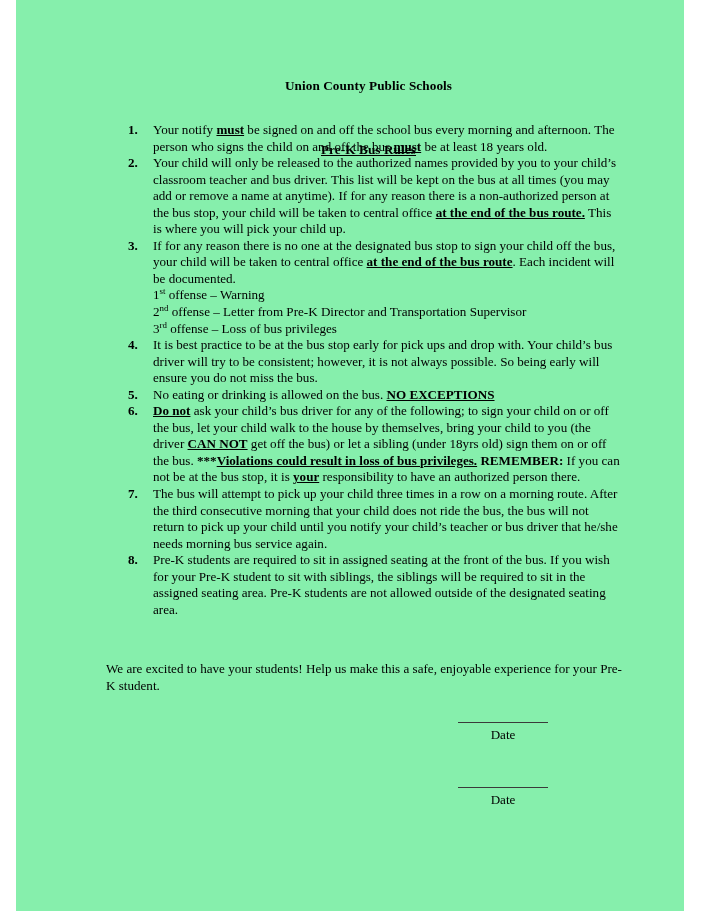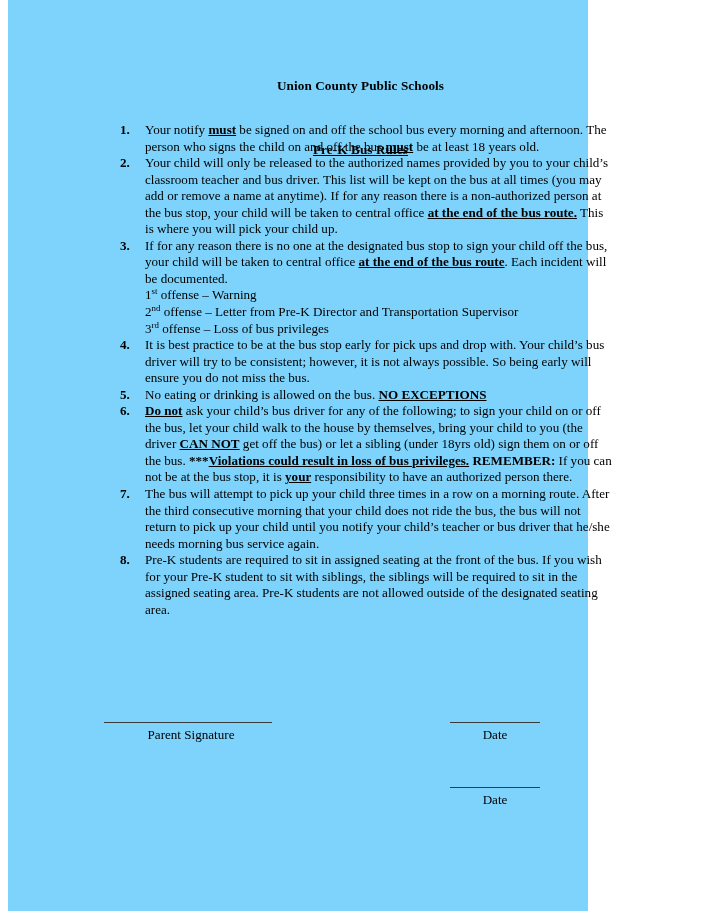--- a/index.html
+++ b/index.html
@@ -11,24 +11,24 @@
     width: 705px;
     height: 911px;
     position: relative;
     font-family: "Liberation Serif", "DejaVu Serif", serif;
     color: #000000;
     overflow: hidden;
   }
 
   .page {
     position: absolute;
-    left: 8px; top: 0;
-    width: 580px;
+    left: 16px; top: 0;
+    width: 668px;
     height: 911px;
-    background: #7dd3fc;
+    background: #86efac;
   }
 
   
   .title-block {
     position: absolute;
     left: 0;
     top: 78px;
     width: 705px;
     text-align: center;
     line-height: 15.5px;
@@ -166,26 +166,23 @@
       <div class="rule">
         <span class="rule-num">7.</span>
         <span class="rule-body"><span>The bus will attempt to pick up your child three times in a row on a morning route. After the third consecutive morning that your child does not ride the bus, the bus will not return to pick up your child until you notify your child’s teacher or bus driver that he/she needs morning bus service again.</span></span>
       </div>
       <div class="rule">
         <span class="rule-num">8.</span>
         <span class="rule-body"><span>Pre-K students are required to sit in assigned seating at the front of the bus.  If you wish for your Pre-K student to sit with siblings, the siblings will be required to sit in the assigned seating area.  Pre-K students are not allowed outside of the designated seating area.</span></span>
       </div>
     </div>
 
+  <div class="closing">We are excited to have your students!  Help us make this a safe, enjoyable experience for your Pre-K student.</div>
 
   <div class="sig-row row1">
-    <div class="sig-group left">
-      <div class="sig-line"></div>
-      <span class="sig-label">Parent Signature</span>
-    </div>
     <div class="sig-group right">
       <div class="sig-line"></div>
       <span class="sig-label">Date</span>
     </div>
   </div>
 
   <div class="sig-row row2">
     <div class="sig-group right">
       <div class="sig-line"></div>
       <span class="sig-label">Date</span>

